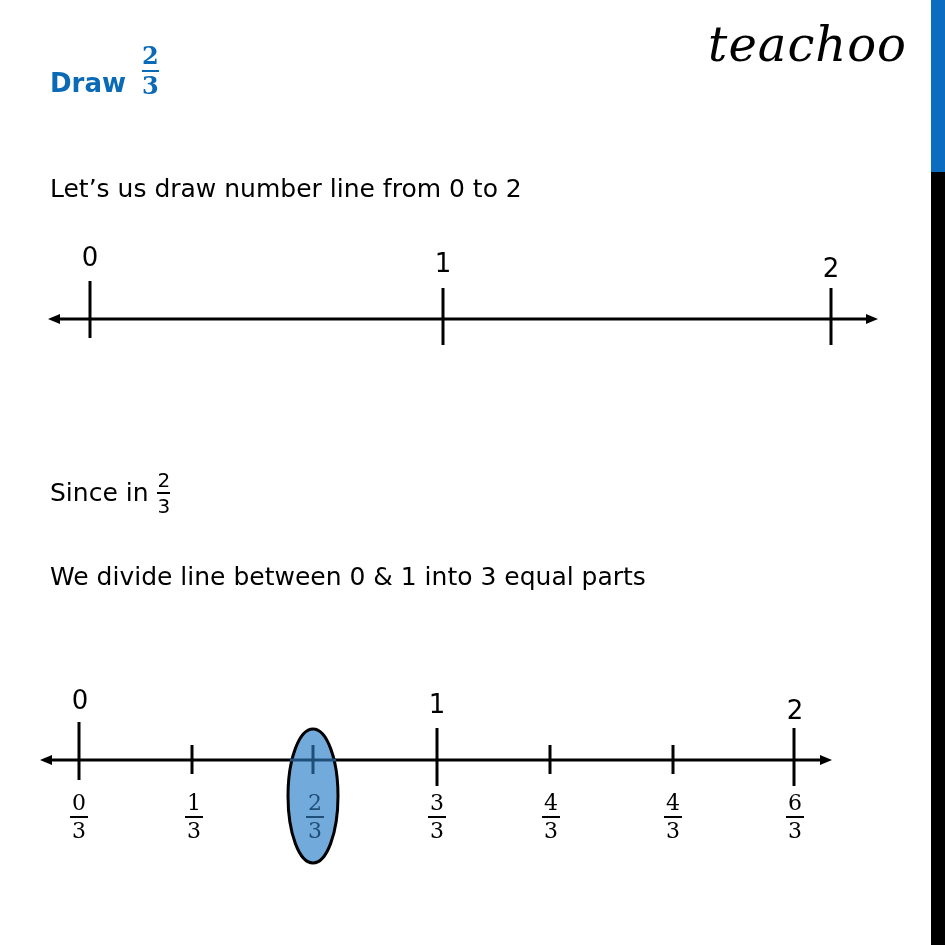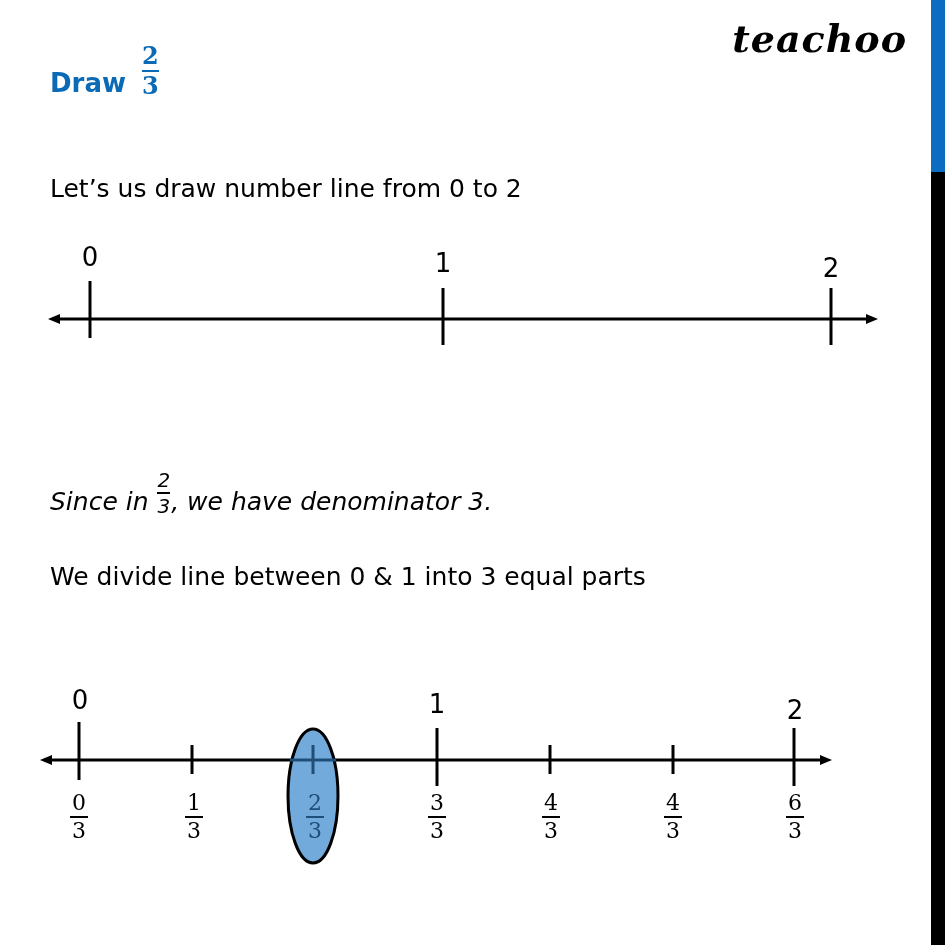--- a/index.html
+++ b/index.html
@@ -9,22 +9,22 @@
   .title { left:50px; top:38px; height:60px; display:flex; align-items:flex-end; color:#0a6ab5;
            font-weight:bold; font-size:26px; font-family:"DejaVu Sans", sans-serif; }
   .title .word { white-space:pre; }
   .frac { display:inline-flex; flex-direction:column; align-items:center; line-height:1; margin:0 6px; }
   .frac .num, .frac .den { font-family:"DejaVu Serif", serif; }
   .frac .bar { height:2px; background:currentColor; width:100%; margin:2px 0; }
   .title .frac { font-size:24px; }
   .body-text { font-size:25px; font-family:"DejaVu Sans", sans-serif; white-space:pre; }
   .inline-frac { font-size:20px; margin:0 2px; vertical-align:middle; }
   .inline-frac .num,.inline-frac .den { font-family:"DejaVu Sans", sans-serif; }
-  .logo { right:38px; top:16px; font-family:"DejaVu Serif", serif; font-style:italic; font-weight:bold;
-          font-size:38px; color:#000; letter-spacing:1px; }
+  .logo { right:38px; top:16px; font-family:"DejaVu Serif", serif; font-style:italic; font-weight:normal;
+          font-size:48px; color:#000; letter-spacing:1px; }
   .sidebar-blue { left:931px; top:0; width:14px; height:172px; background:#0b6cc0; }
   .sidebar-black { left:931px; top:172px; width:14px; height:773px; background:#000; }
   .tick-label { font-size:26px; font-family:"DejaVu Sans", sans-serif; transform:translateX(-50%); }
   .frac-label { transform:translateX(-50%); font-size:22px; }
   .frac-label .num,.frac-label .den { font-family:"DejaVu Serif", serif; }
   .frac-label .bar { width:18px; height:2px; }
   svg { position:absolute; left:0; top:0; }
 </style>
 </head>
 <body>
@@ -50,28 +50,27 @@
   <polygon points="48,319 60,314 60,324" fill="#000"></polygon>
   <polygon points="878,319 866,314 866,324" fill="#000"></polygon>
   <line x1="90" y1="281" x2="90" y2="338" stroke="#000" stroke-width="3"></line>
   <line x1="443" y1="288" x2="443" y2="345" stroke="#000" stroke-width="3"></line>
   <line x1="831" y1="288" x2="831" y2="345" stroke="#000" stroke-width="3"></line>
 </svg>
 <div class="abs tick-label" style="left:90px; top:242px;">0</div>
 <div class="abs tick-label" style="left:443px; top:248px;">1</div>
 <div class="abs tick-label" style="left:831px; top:253px;">2</div>
 
-<div class="abs body-text" style="left:50px; top:470px; display:flex; align-items:flex-end;font-style:italic;">
+<div class="abs body-text" style="left:50px; top:470px; display:flex; align-items:center;">
   <span>Since in </span>
   <span class="frac inline-frac" style="margin:0 1px;">
     <span class="num">2</span>
     <span class="bar" style="height:1.5px;"></span>
     <span class="den">3</span>
   </span>
-  <span>, we have denominator 3.</span>
 </div>
 
 <div class="abs body-text" style="left:50px; top:562px;text-align:right;">We divide line between 0 &amp; 1 into 3 equal parts</div>
 
 <svg width="945" height="945">
   <line x1="44" y1="760" x2="826" y2="760" stroke="#000" stroke-width="3"></line>
   <polygon points="40,760 52,755 52,765" fill="#000"></polygon>
   <polygon points="832,760 820,755 820,765" fill="#000"></polygon>
 
   <line x1="79" y1="722" x2="79" y2="780" stroke="#000" stroke-width="3"></line>

